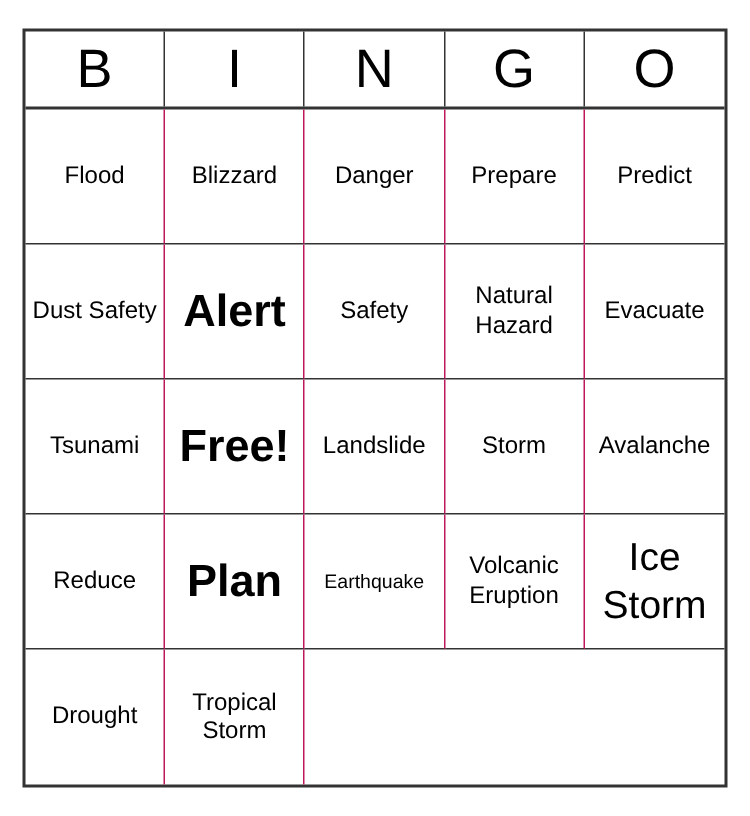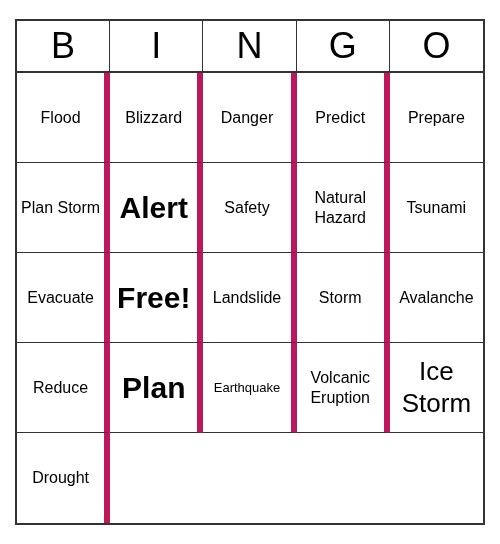--- a/index.html
+++ b/index.html
@@ -34,21 +34,21 @@
     }
     .bingo-header-cell:last-child {
       border-right: none;
     }
     .bingo-grid {
       display: grid;
       grid-template-columns: repeat(5, 1fr);
       grid-template-rows: repeat(5, 1fr);
     }
     .bingo-cell {
-      border-right: 6px solid #be185d;
+      border-right: 1px solid #be185d;
       border-bottom: 1px solid #333;
       min-height: 90px;
       display: flex;
       align-items: center;
       justify-content: center;
       text-align: center;
       padding: 6px 4px;
     }
     .bingo-cell:nth-child(5n) {
       border-right: none;
@@ -81,42 +81,42 @@
   <div class="bingo-cell">
         <span class="cell-text size-medium">Flood</span>
       </div>
       <div class="bingo-cell">
         <span class="cell-text size-medium">Blizzard</span>
       </div>
       <div class="bingo-cell">
         <span class="cell-text size-medium">Danger</span>
       </div>
       <div class="bingo-cell">
+        <span class="cell-text size-medium">Prepare</span>
+      </div>
+      <div class="bingo-cell">
         <span class="cell-text size-medium">Predict</span>
       </div>
       <div class="bingo-cell">
-        <span class="cell-text size-medium">Prepare</span>
-      </div>
-      <div class="bingo-cell">
-        <span class="cell-text size-medium">Plan Storm</span>
+        <span class="cell-text size-medium">Dust Safety</span>
       </div>
       <div class="bingo-cell">
         <span class="cell-text size-xlarge">Alert</span>
       </div>
       <div class="bingo-cell">
         <span class="cell-text size-medium">Safety</span>
       </div>
       <div class="bingo-cell">
         <span class="cell-text size-medium">Natural Hazard</span>
       </div>
       <div class="bingo-cell">
-        <span class="cell-text size-medium">Tsunami</span>
+        <span class="cell-text size-medium">Evacuate</span>
       </div>
       <div class="bingo-cell">
-        <span class="cell-text size-medium">Evacuate</span>
+        <span class="cell-text size-medium">Tsunami</span>
       </div>
       <div class="bingo-cell">
         <span class="cell-text size-xlarge">Free!</span>
       </div>
       <div class="bingo-cell">
         <span class="cell-text size-medium">Landslide</span>
       </div>
       <div class="bingo-cell">
         <span class="cell-text size-medium">Storm</span>
       </div>
@@ -134,14 +134,17 @@
       </div>
       <div class="bingo-cell">
         <span class="cell-text size-medium">Volcanic Eruption</span>
       </div>
       <div class="bingo-cell">
         <span class="cell-text size-large">Ice Storm</span>
       </div>
       <div class="bingo-cell">
         <span class="cell-text size-medium">Drought</span>
       </div>
+      <div class="bingo-cell">
+        <span class="cell-text size-medium">Tropical Storm</span>
+      </div>
     </div>
 </div>
 
 </body></html>

